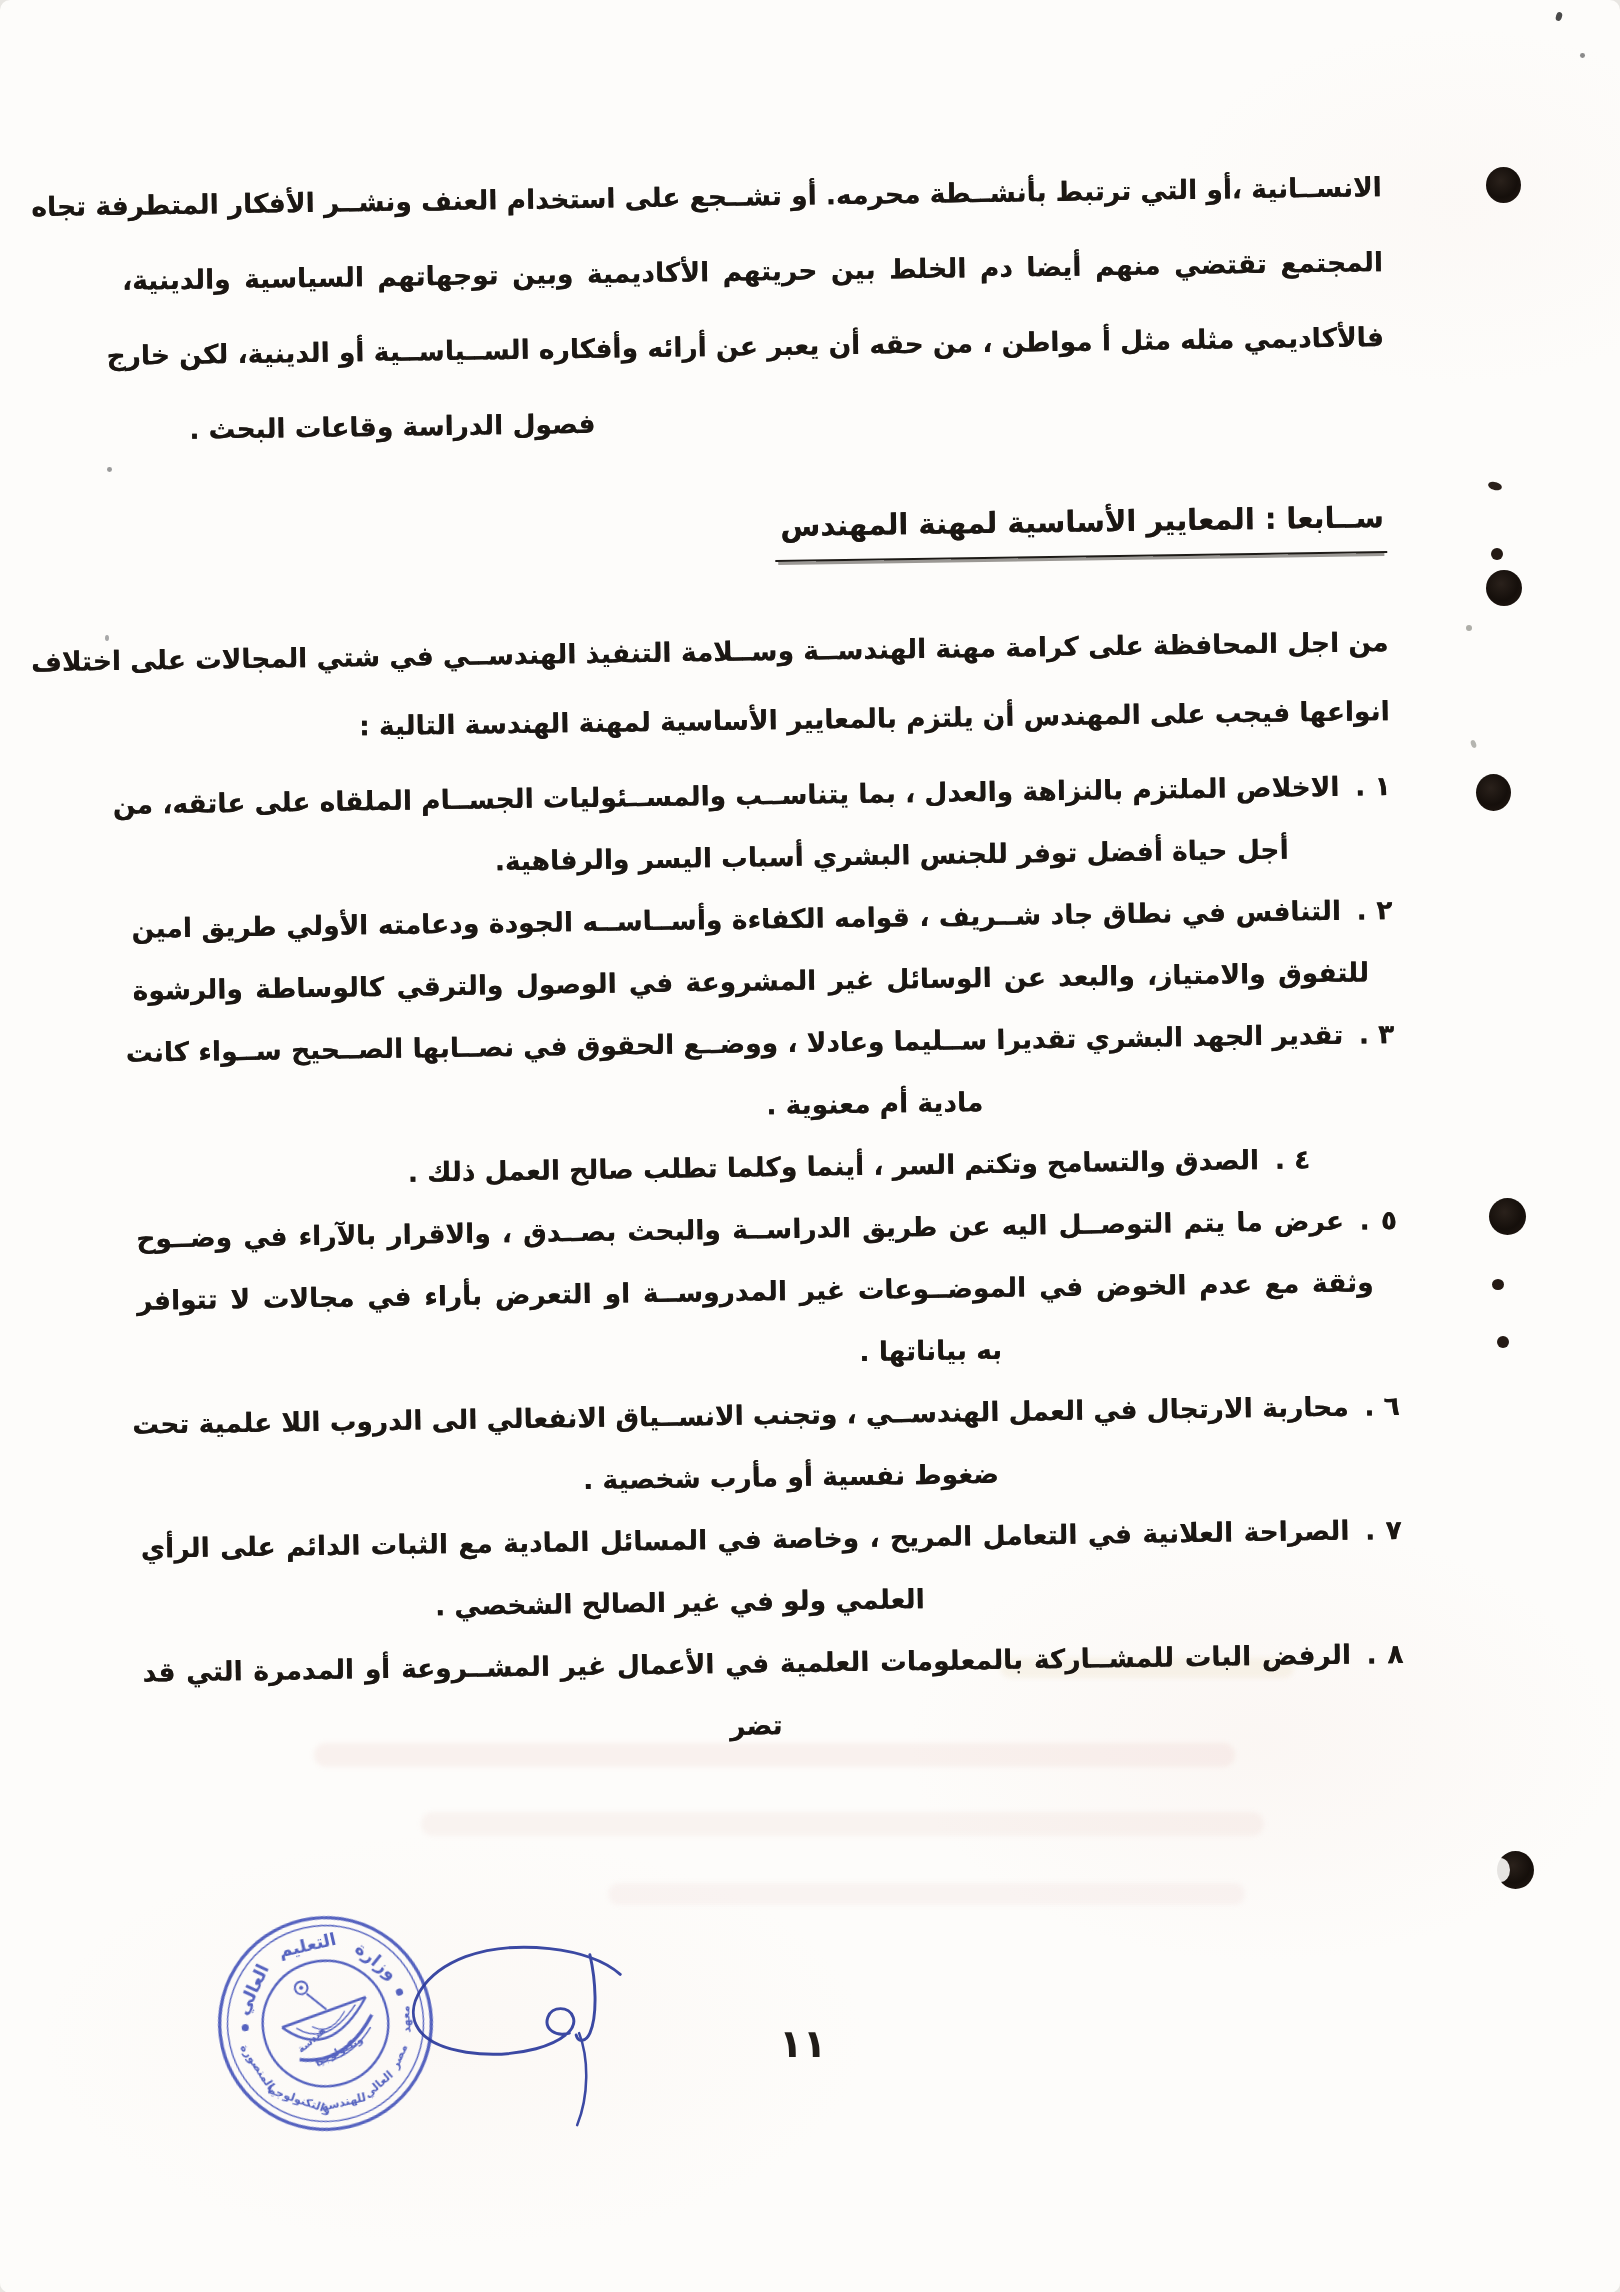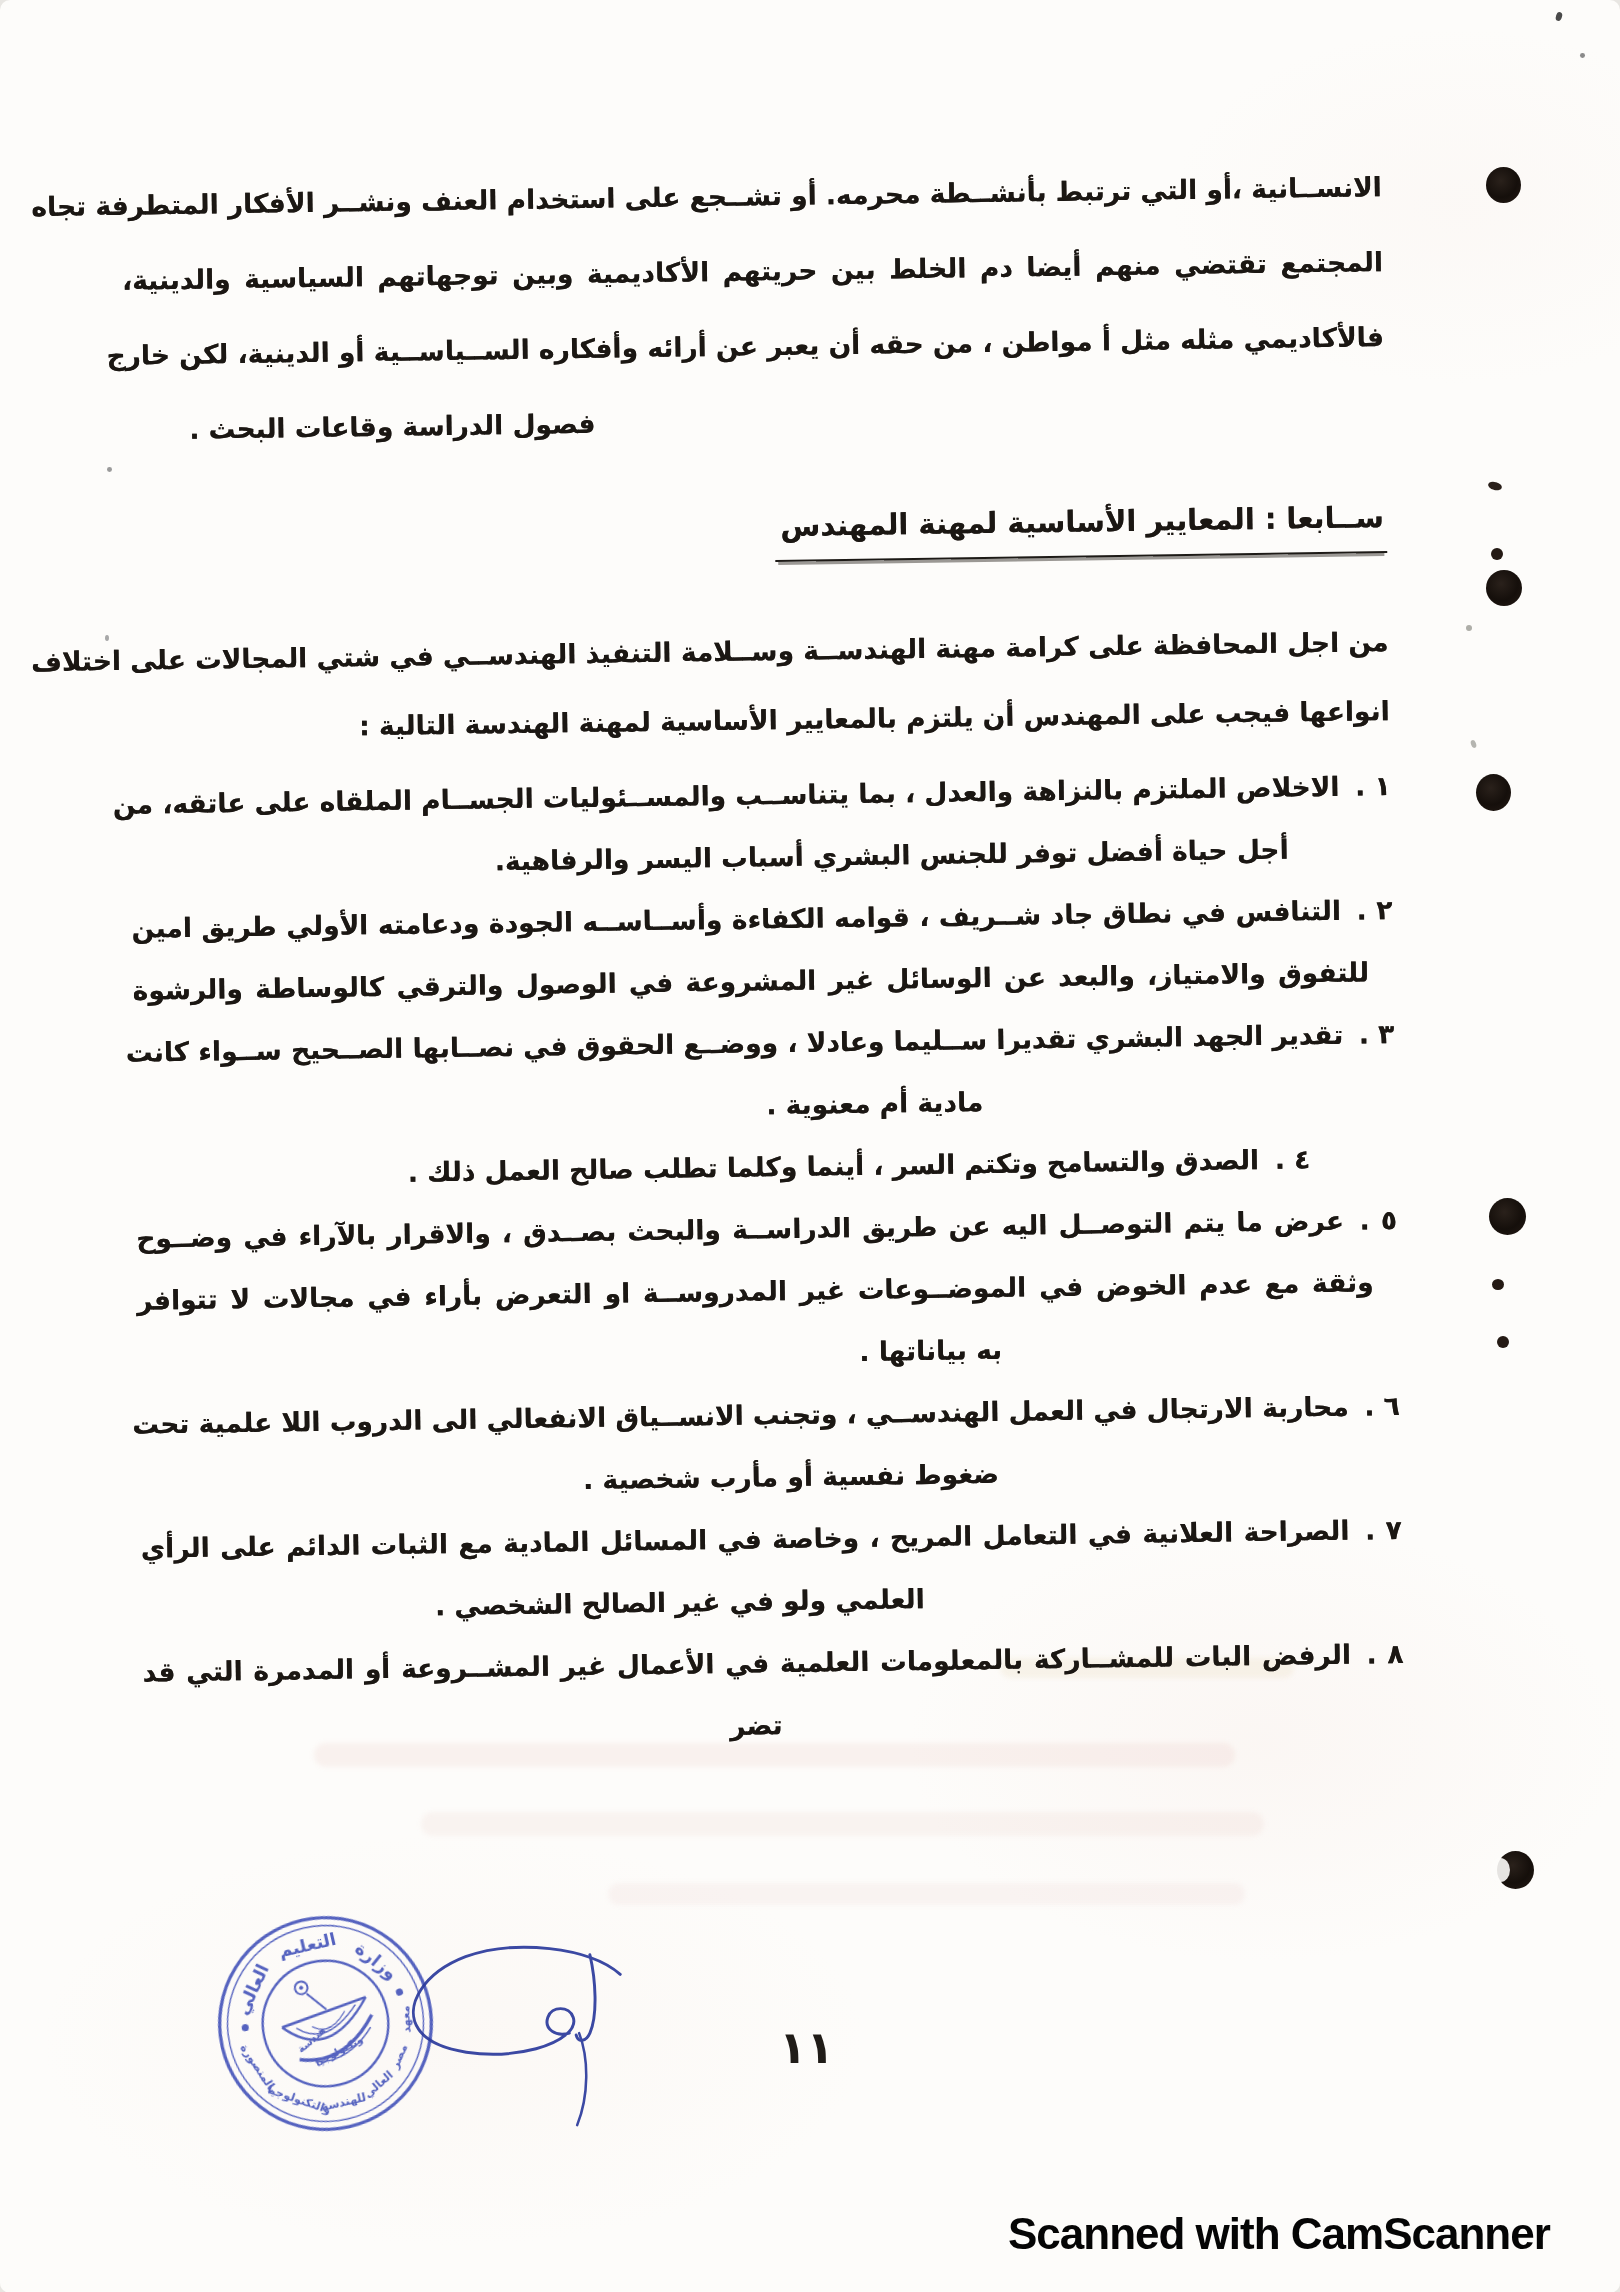--- a/index.html
+++ b/index.html
@@ -39,21 +39,21 @@
   .pr-i1 { text-align:right; padding-right:103px; }
   .pr-cont { padding-right:24.5px; }
   .pr-i3 { text-align:right; padding-right:412px; }
   .pr-i4 { text-align:right; padding-right:86px; }
   .pr-i5 { text-align:right; padding-right:397px; }
   .pr-i6 { text-align:right; padding-right:402px; }
   .pr-i7 { text-align:right; padding-right:478px; }
   .pr-i8 { text-align:right; padding-right:622px; }
   
   .pagenum {
-    position:absolute; left:779px; top:2021px; font-size:45px; font-weight:bold;
+    position:absolute; left:779px; top:2021px; font-size:39px; font-weight:bold;
     letter-spacing:6.9px; color:#201c18; direction:rtl;
   }
   
   .camscanner {
     position:absolute; left:1008px; top:2209px; font-family:"Liberation Sans", sans-serif;
     font-weight:bold; font-size:44px; letter-spacing:-1px; color:#050505;
   }
   
   .dot { position:absolute; border-radius:50%;
     background:radial-gradient(circle at 42% 38%, #2a211b 0%, #150f0b 55%, #241a14 100%); }
@@ -188,16 +188,15 @@
       <span class="dot-bite"></span>
     </div>
 
   <div class="speck" style="left:1556px;top:11.8px;width:5.9px;height:8.8px;background:#4a4a4a;transform:rotate(18deg);"></div>
   <div class="speck" style="left:1580px;top:53px;width:4.9px;height:4.9px;background:#8a8a8a;"></div>
   <div class="speck" style="left:107px;top:467px;width:4.9px;height:4.9px;background:#9a9a9a;"></div>
   <div class="speck" style="left:105px;top:635px;width:3.9px;height:5.9px;background:#a8a8a8;"></div>
   <div class="speck" style="left:1466px;top:625px;width:5.9px;height:5.9px;background:#7a7a72;opacity:0.6;"></div>
   <div class="speck" style="left:1471px;top:740px;width:4.9px;height:7.8px;background:#7a7a72;opacity:0.55;transform:rotate(-20deg);"></div>
 
-  <div class="camscanner">Scanned with CamScanner</div>
 
 </div>
 
 
 </body></html>

